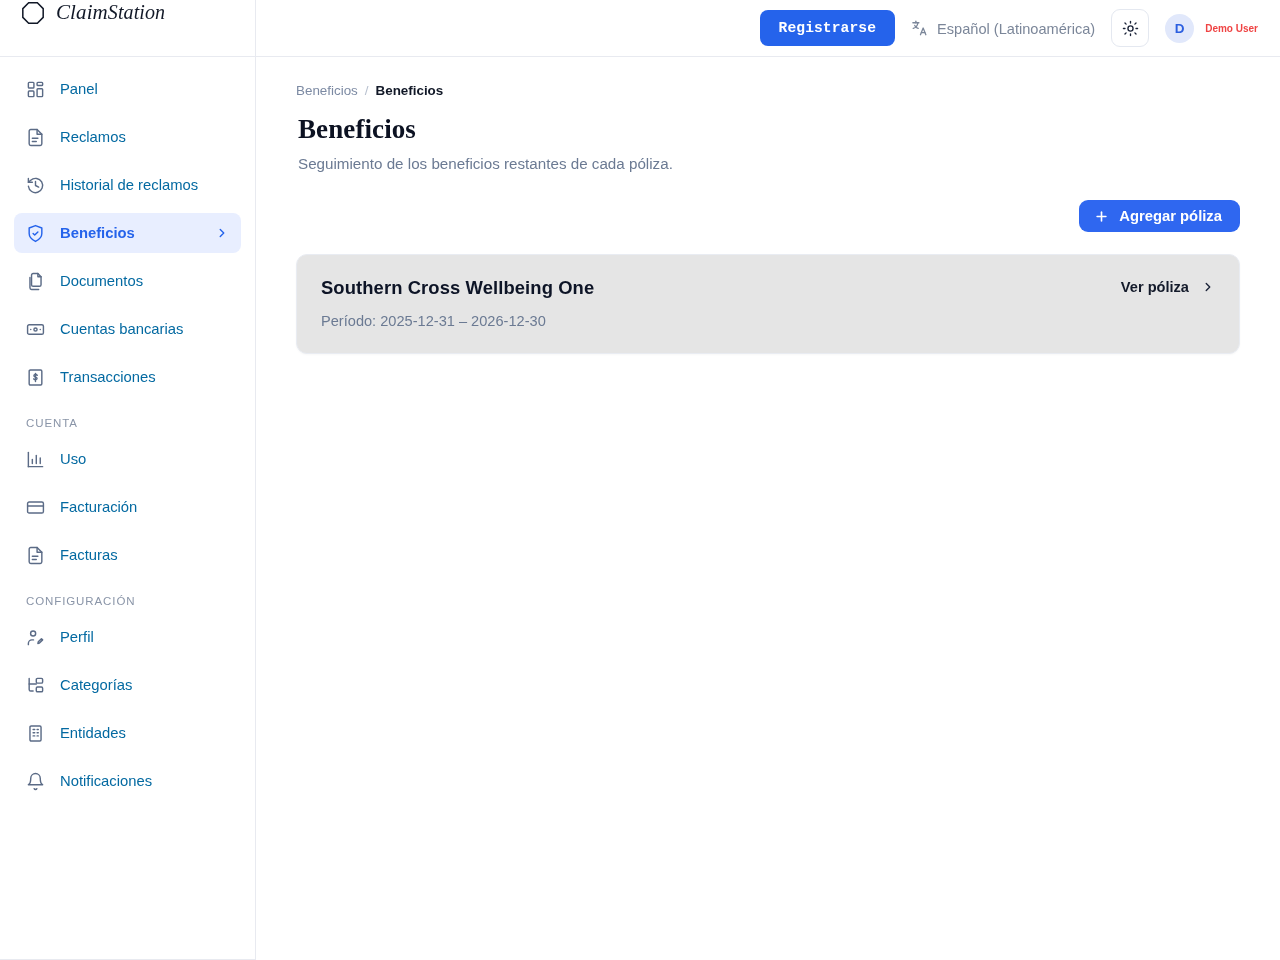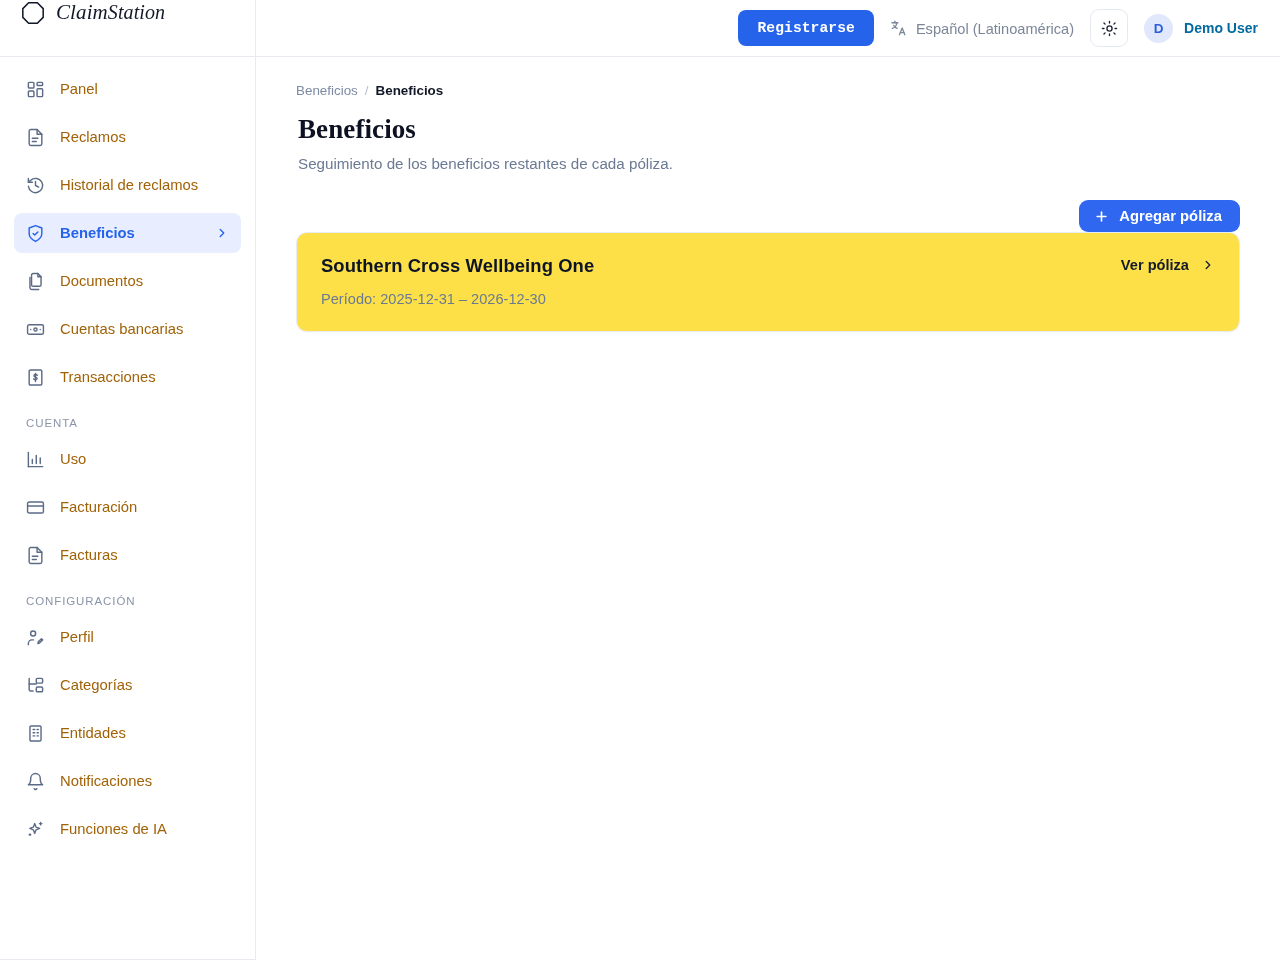--- a/index.html
+++ b/index.html
@@ -34,21 +34,21 @@
     font-size: 20px; color: #111827; font-style: italic;
     letter-spacing: .1px; white-space: nowrap;
   }
   .brand-name .big { font-size: 21px; }
 
   .nav { padding: 12px 14px 0 14px; flex: 1 1 auto; }
   .nav-item {
     display: flex; align-items: center; gap: 15px;
     height: 40px; padding: 0 12px;
     border-radius: 8px;
-    color: #a16207; font-size: 14.8px;
+    color: #0369a1; font-size: 14.8px;
     margin-bottom: 8px;
     cursor: pointer; position: relative;
   }
   .nav-item .ico { width: 19px; height: 19px; flex: 0 0 19px; display: block; color: #5b6b86; }
   .nav-item.active { background: #e8eeff; color: #2563eb; font-weight: 600; }
   .nav-item.active .ico { color: #2563eb; }
   .nav-item .chev { margin-left: auto; width: 14px; height: 14px; color: #2563eb; }
   .nav-group {
     font-size: 11.5px; letter-spacing: .9px;
     color: #8a95a8; text-transform: uppercase;
@@ -80,21 +80,21 @@
     cursor: pointer;
   }
   .theme-toggle .ico { width: 17px; height: 17px; color: #1b2338; }
   .user { display: flex; align-items: center; gap: 11px; cursor: pointer; }
   .avatar {
     width: 29px; height: 29px; border-radius: 50%;
     background: #e1e8fb; color: #2c5fe0;
     display: flex; align-items: center; justify-content: center;
     font-size: 13.5px; font-weight: 600;
   }
-  .user-name { font-size: 14px; font-weight: 700; color: #0369a1; }
+  .user-name { font-size: 10px; font-weight: 700; color: #ef4444; }
 
   .content { flex: 1 1 auto; padding: 26px 40px 0 40px; overflow: hidden; }
   .crumbs { display: flex; align-items: center; gap: 7px; font-size: 13.4px; margin-bottom: 16px; }
   .crumbs a { color: #7c8aa3; text-decoration: none; cursor: pointer; }
   .crumbs .sep { color: #b6bfce; }
   .crumbs .cur { color: #111827; font-weight: 700; }
   .page-title {
     font-family: "Liberation Serif", serif;
     font-size: 27px; font-weight: 700; color: #0c1222;
     letter-spacing: .1px; margin: 0 0 10px 2px;
@@ -105,22 +105,23 @@
   .btn-add {
     display: flex; align-items: center; gap: 10px;
     background: #2f67f0; color: #fff; border: none; border-radius: 9px;
     height: 32px; padding: 0 18px 0 15px;
     font-size: 14.8px; font-weight: 600;
     font-family: "Liberation Sans", sans-serif; cursor: pointer;
   }
   .btn-add .ico { width: 15px; height: 15px; }
 
   .card {
+    margin-top: 22px;
     border: 1px solid #e9ecf2; border-radius: 11px;
-    background: #fde047; padding: 22px 24px 24px 24px;
+    background: #e5e5e5; padding: 22px 24px 24px 24px;
     box-shadow: 0 1px 2px rgba(16,24,40,.03);
   }
   .card-row { display: flex; align-items: flex-start; justify-content: space-between; }
   .card-title { font-size: 18.4px; font-weight: 700; color: #0d1426; letter-spacing: .1px; }
   .card-link {
     display: flex; align-items: center; gap: 12px;
     font-size: 14.6px; font-weight: 600; color: #131a2a;
     cursor: pointer; white-space: nowrap; padding-top: 2px;
   }
   .card-link .ico { width: 14px; height: 14px; color: #1b2338; }
@@ -279,28 +280,20 @@
       </div>
 
       <div class="nav-item">
         <svg class="ico" viewBox="0 0 24 24" fill="none" stroke="currentColor" stroke-width="1.8" stroke-linecap="round" stroke-linejoin="round">
           <path d="M18 8a6 6 0 1 0-12 0c0 7-3 8-3 8h18s-3-1-3-8"></path>
             <path d="M10.3 21a1.9 1.9 0 0 0 3.4 0"></path>
         </svg>
         <span>Notificaciones</span>
       </div>
 
-      <div class="nav-item">
-        <svg class="ico" viewBox="0 0 24 24" fill="none" stroke="currentColor" stroke-width="1.7" stroke-linecap="round" stroke-linejoin="round">
-          <path d="M11 4.5 12.7 9l4.5 1.7-4.5 1.7L11 17l-1.7-4.6L4.8 10.7 9.3 9z"></path>
-          <path d="M18.5 3v3.2M17 4.6h3"></path>
-            <path d="M5 17.5v2M4 18.5h2"></path>
-        </svg>
-        <span>Funciones de IA</span>
-      </div>
 
     </nav>
   </aside>
 
   <section class="main">
 
     <header class="topbar">
       <button class="btn-primary">Registrarse</button>
 
       <div class="lang">

